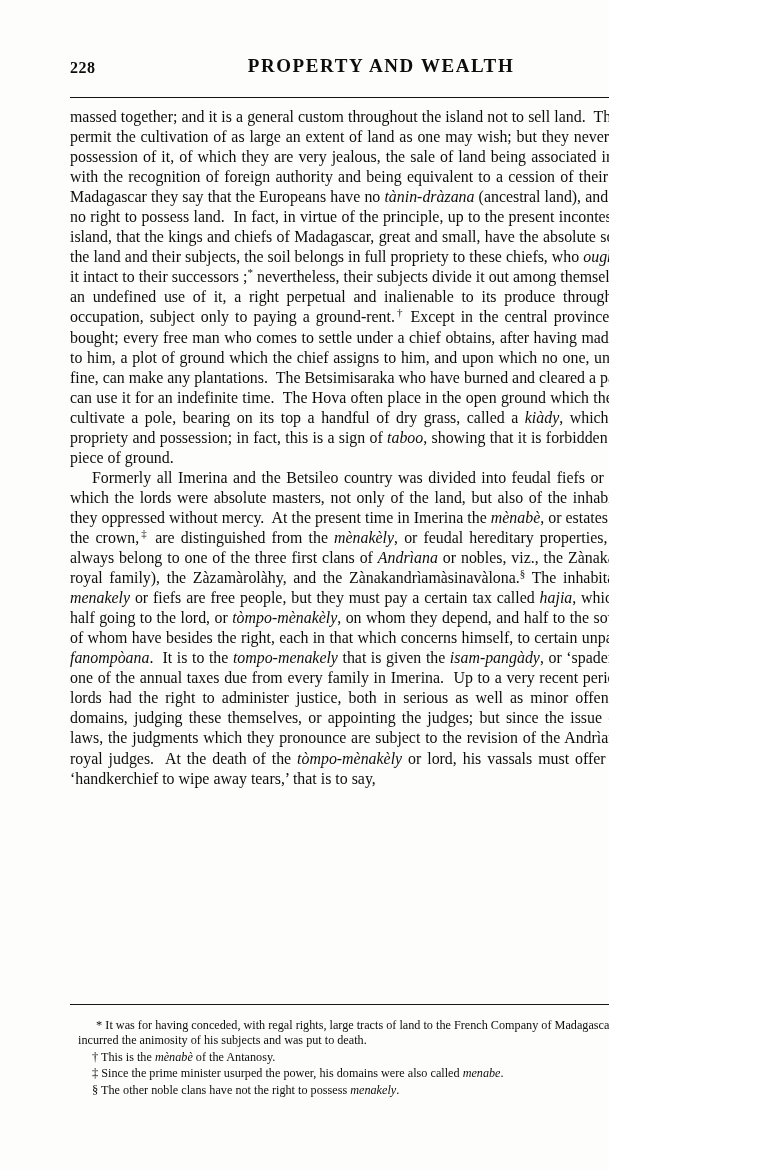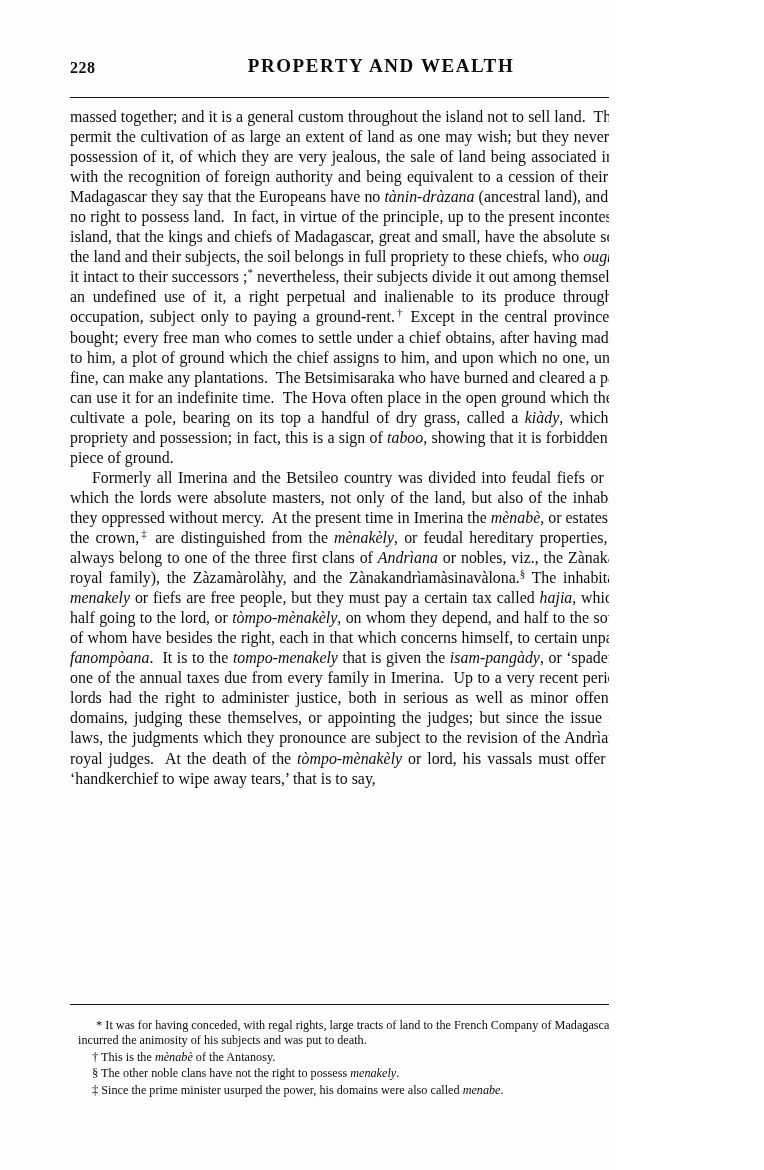--- a/index.html
+++ b/index.html
@@ -146,18 +146,18 @@
   <div class="body-block">
     <p class="">massed together; and it is a general custom throughout the island not to sell land.&nbsp; The inhabitants permit the cultivation of as large an extent of land as one may wish; but they never abandon the possession of it, of which they are very jealous, the sale of land being associated in their minds with the recognition of foreign authority and being equivalent to a cession of their territory.&nbsp; In Madagascar they say that the Europeans have no <i>tànin-dràzana</i> (ancestral land), and so they have no right to possess land.&nbsp; In fact, in virtue of the principle, up to the present incontested in all the island, that the kings and chiefs of Madagascar, great and small, have the absolute sovereignty of the land and their subjects, the soil belongs in full propriety to these chiefs, who <i>ought</i> to transmit it intact to their successors ;<sup class="fn">*</sup> nevertheless, their subjects divide it out among themselves and have an undefined use of it, a right perpetual and inalienable to its produce through the fact of occupation, subject only to paying a ground-rent.<sup class="fn">†</sup> Except in the central provinces land is not bought; every free man who comes to settle under a chief obtains, after having made submission to him, a plot of ground which the chief assigns to him, and upon which no one, under pain of a fine, can make any plantations.&nbsp; The Betsimisaraka who have burned and cleared a patch of forest can use it for an indefinite time.&nbsp; The Hova often place in the open ground which they propose to cultivate a pole, bearing on its top a handful of dry grass, called a <i>kiàdy</i>, which is a sign of propriety and possession; in fact, this is a sign of <i>taboo</i>, showing that it is forbidden to touch that piece of ground.</p>
     <p class="indent">Formerly all Imerina and the Betsileo country was divided into feudal fiefs or <i>mènakèly</i>, of which the lords were absolute masters, not only of the land, but also of the inhabitants, whom they oppressed without mercy.&nbsp; At the present time in Imerina the <i>mènabè</i>, or estates belonging to the crown,<sup class="fn">‡</sup> are distinguished from the <i>mènakèly</i>, or feudal hereditary properties, whose lords always belong to one of the three first clans of <i>Andrìana</i> or nobles, viz., the Zànakandrìana (the royal family), the Zàzamàrolàhy, and the Zànakandrìamàsinavàlona.<sup class="fn">§</sup> The inhabitants of these <i>menakely</i> or fiefs are free people, but they must pay a certain tax called <i>hajia</i>, which is divided, half going to the lord, or <i>tòmpo-mènakèly</i>, on whom they depend, and half to the sovereign, both of whom have besides the right, each in that which concerns himself, to certain unpaid service or <i>fanompòana</i>.&nbsp; It is to the <i>tompo-menakely</i> that is given the <i>isam-pangàdy</i>, or ‘spadeful,’ which is one of the annual taxes due from every family in Imerina.&nbsp; Up to a very recent period the feudal lords had the right to administer justice, both in serious as well as minor offences, on their domains, judging these themselves, or appointing the judges; but since the issue of the recent laws, the judgments which they pronounce are subject to the revision of the Andrìambavènty, or royal judges.&nbsp; At the death of the <i>tòmpo-mènakèly</i> or lord, his vassals must offer to his heir a ‘handkerchief to wipe away tears,’ that is to say,</p>
   </div>
 
   <div class="fn-rule"></div>
 
   <div class="footnotes">
     <p class="fn-first"><span class="fn-mark">*</span> It was for having conceded, with regal rights, large tracts of land to the French Company of Madagascar that Radàma II. incurred the animosity of his subjects and was put to death.</p>
     <p class="fn-rest"><span class="fn-mark">†</span> This is the <i>mènabè</i> of the Antanosy.</p>
+    <p class="fn-rest"><span class="fn-mark">‡</span> Since the prime minister usurped the power, his domains were also called <i>menabe</i>.</p>
     <p class="fn-rest"><span class="fn-mark">§</span> The other noble clans have not the right to possess <i>menakely</i>.</p>
-    <p class="fn-rest"><span class="fn-mark">‡</span> Since the prime minister usurped the power, his domains were also called <i>menabe</i>.</p>
   </div>
 
   <div class="grain"></div>
 </div>
 
 </body></html>

